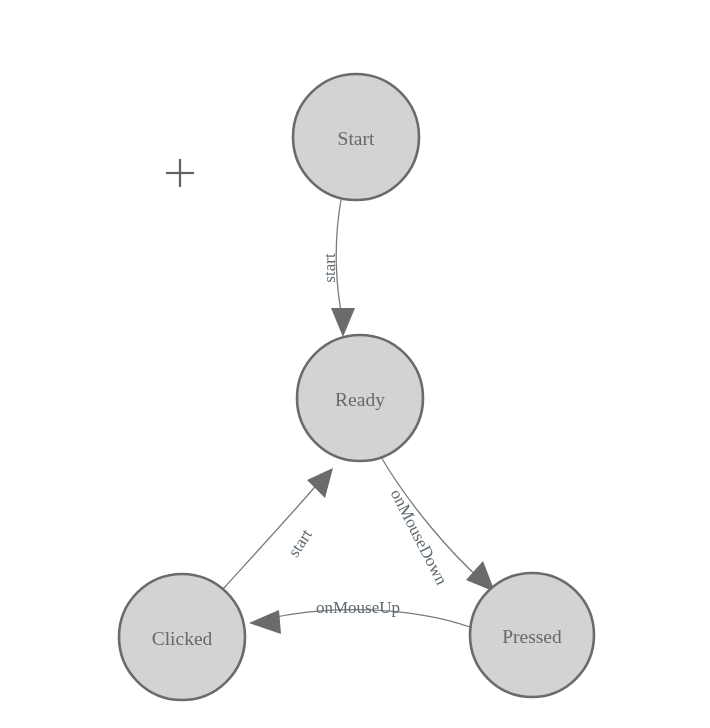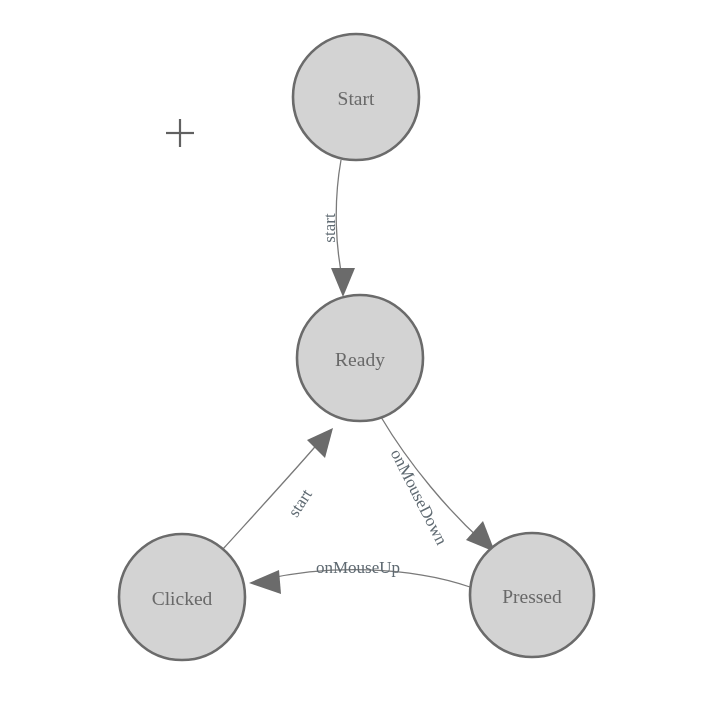--- a/index.html
+++ b/index.html
@@ -9,20 +9,21 @@
   }
   body {
     font-family: "Liberation Serif", serif;
   }
   #canvas-root {
     position: relative;
     width: 710px;
     height: 680px;
     background: #ffffff;
     overflow: hidden;
+    margin-top: 40px;
   }
   #graph-svg {
     position: absolute;
     top: 0;
     left: 0;
     width: 710px;
     height: 728px;
     display: block;
   }
   .node-circle {

